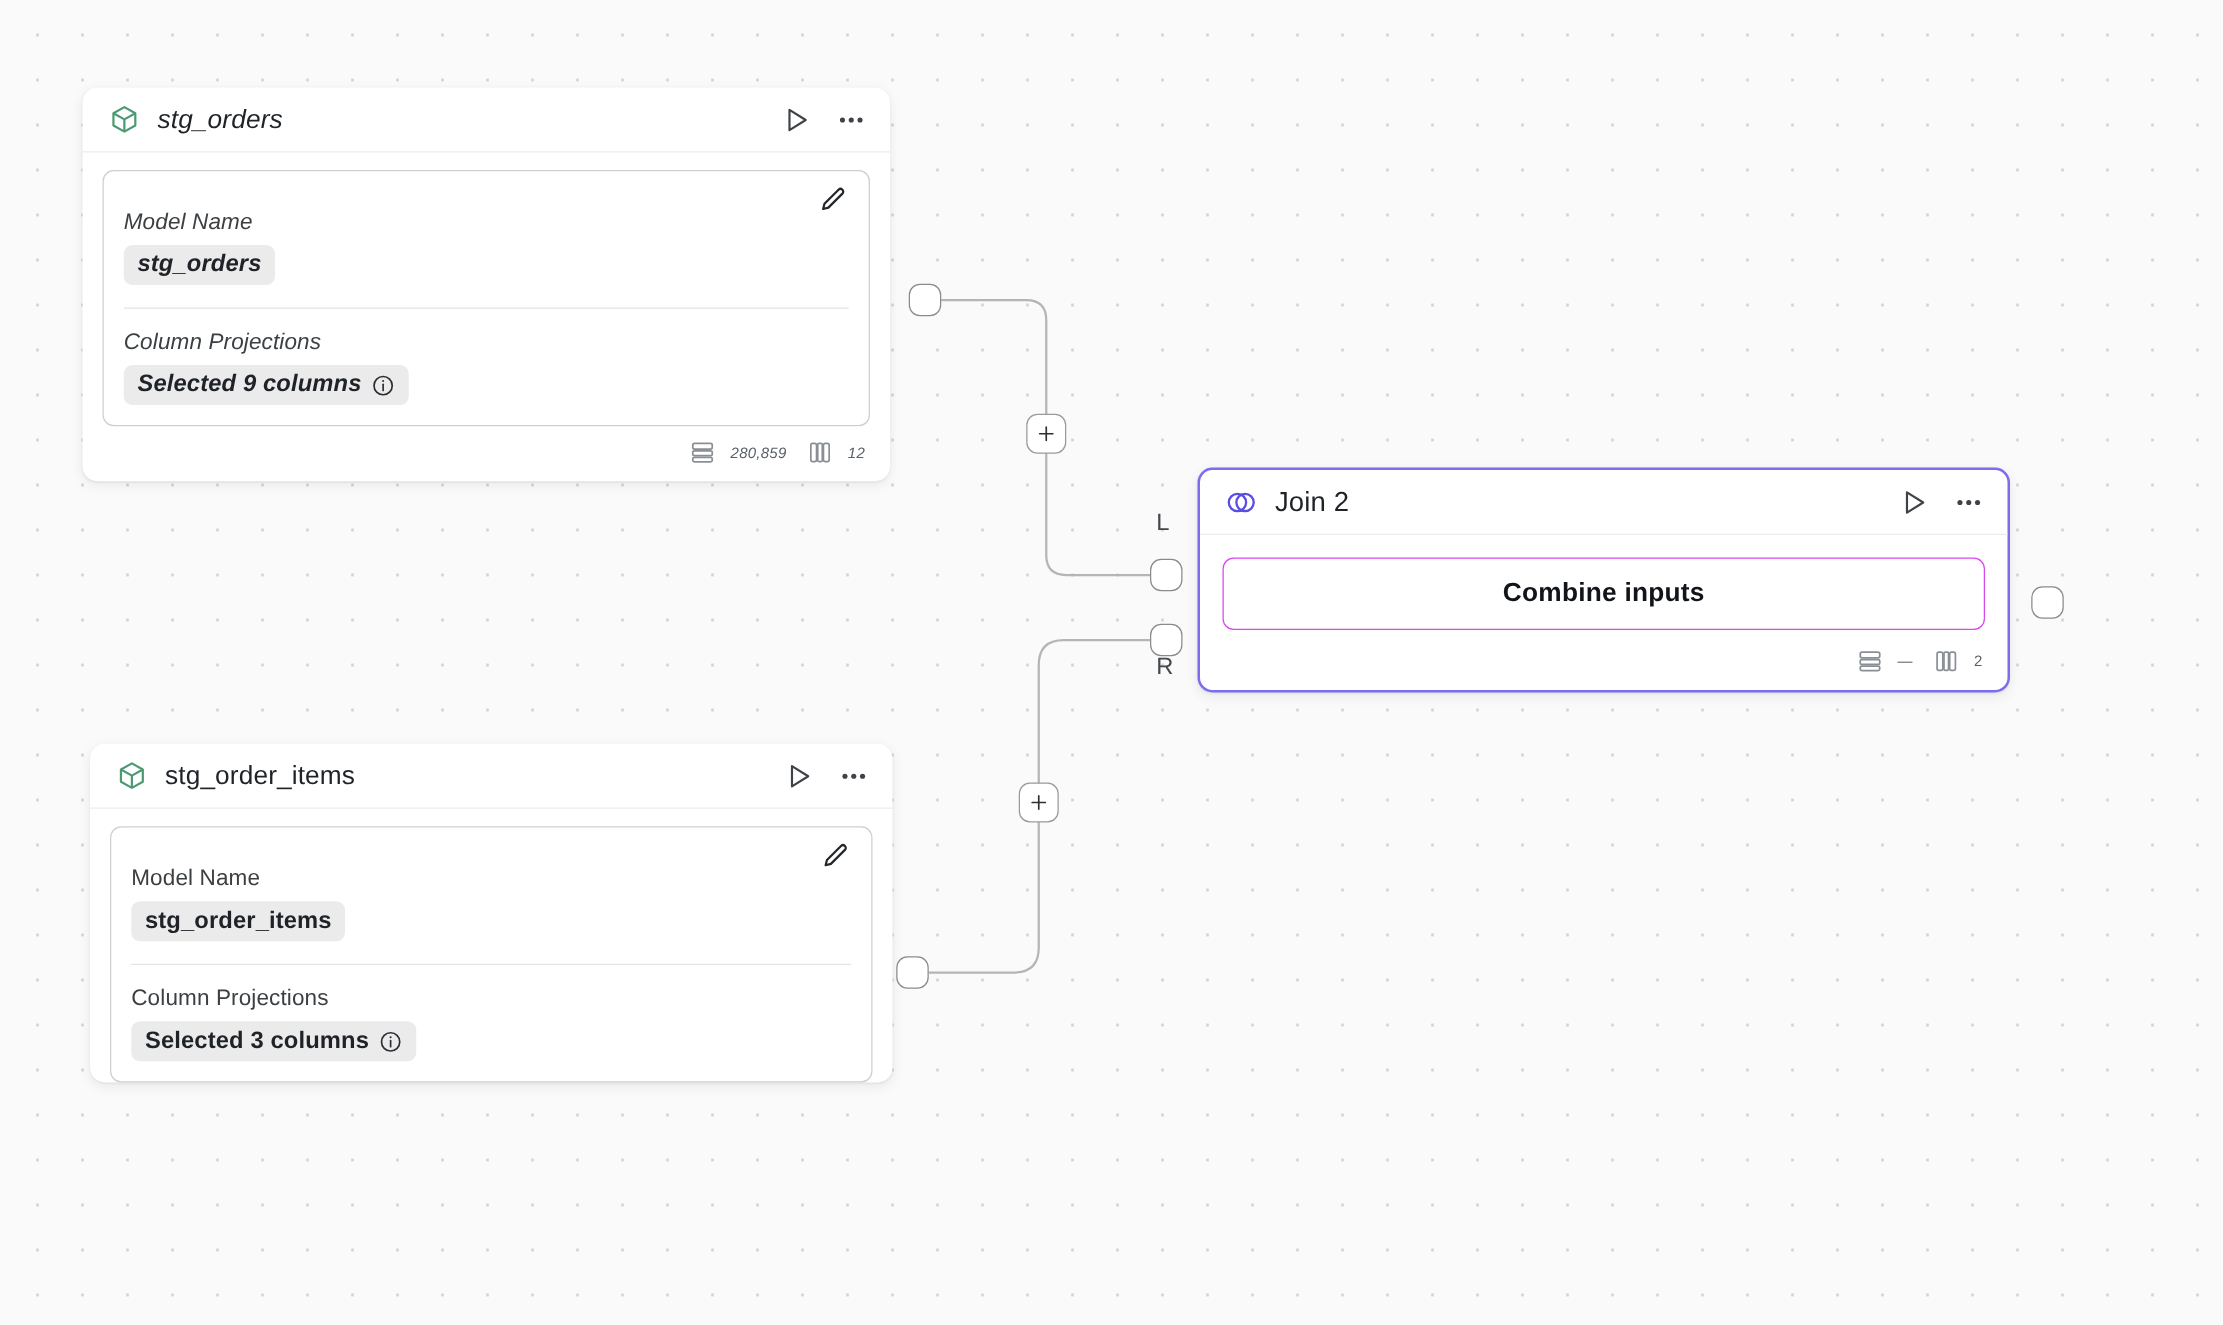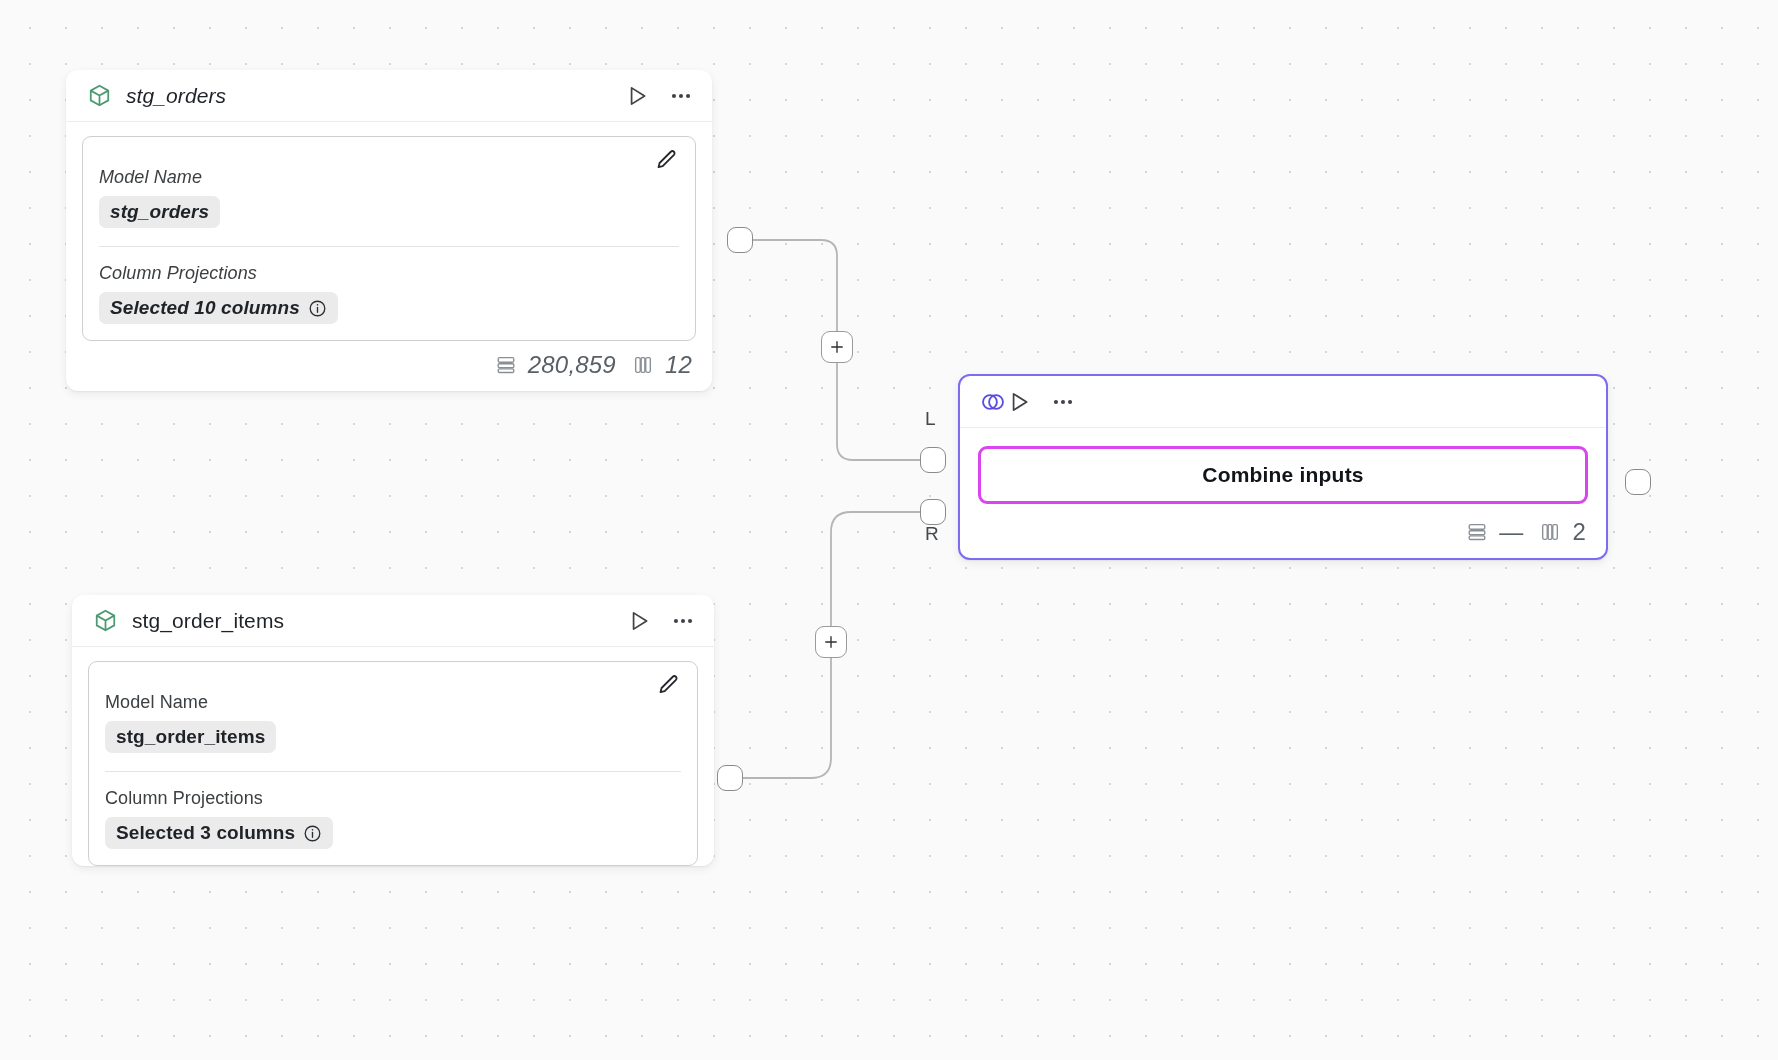--- a/index.html
+++ b/index.html
@@ -115,36 +115,36 @@
 
   .panel-wrap { position: relative; }
 
   .node-footer {
     display: flex;
     align-items: center;
     justify-content: flex-end;
     gap: 16px;
     padding: 10px 20px 12px 0;
     color: #6b6f76;
-    font-size: 24px;
+    font-size: 12px;
   }
 
   .stat { display: flex; align-items: center; gap: 11px; }
   .stat-val { color: #595f66; letter-spacing: .2px; }
 
   
   #node-join {
     border: 2px solid #7c6cf0;
     border-radius: 12px;
   }
   #node-join .node-header { border-bottom: 1px solid #ececec; }
   #node-join .node-title { font-size: 22px; }
 
   .combine-box {
-    border: 3px solid #d946ef;
+    border: 1px solid #d946ef;
     border-radius: 9px;
     height: 58px;
     display: flex;
     align-items: center;
     justify-content: center;
     font-size: 21px;
     font-weight: 700;
     color: #111418;
     letter-spacing: .2px;
   }
@@ -233,21 +233,21 @@
         <div class="panel">
           <div class="field-label">Model Name</div>
           <span class="chip">
             <span>stg_orders</span>
           </span>
 
           <div class="panel-rule"></div>
 
           <div class="field-label">Column Projections</div>
           <span class="chip">
-            <span>Selected 10 columns</span>
+            <span>Selected 9 columns</span>
             <span style="display:flex;">
               <svg width="19" height="19" viewBox="0 0 24 24" fill="none" stroke="#2b2f34" stroke-width="1.7">
                 <circle cx="12" cy="12" r="9.2"></circle>
                 <path d="M12 10.6v6.2" stroke-linecap="round"></path>
                 <circle cx="12" cy="7.4" r="1.05" fill="#2b2f34" stroke="none"></circle>
               </svg>
             </span>
           </span>
         </div>
         <button class="icon-btn panel-edit">
@@ -342,20 +342,21 @@
 
   <div class="node" id="node-join" style="left:958px; top:374px; width:650px;">
 
     <div class="node-header">
       <span class="node-type-icon">
         <svg width="26" height="26" viewBox="0 0 24 24" fill="none" stroke="#5b4de0" stroke-width="1.7">
           <circle cx="9.2" cy="12" r="6.4"></circle>
           <circle cx="14.8" cy="12" r="6.4"></circle>
         </svg>
       </span>
+      <span class="node-title">Join 2</span>
       <span class="hdr-actions">
         <button class="icon-btn">
           <svg width="26" height="26" viewBox="0 0 24 24" fill="none" stroke="#3f4348" stroke-width="1.6" stroke-linejoin="round">
             <path d="M7 4.5 19 12 7 19.5z"></path>
           </svg>
         </button>
         <button class="icon-btn">
           <svg width="26" height="26" viewBox="0 0 24 24" fill="#3f4348">
             <circle cx="5.5" cy="12" r="1.9"></circle>
               <circle cx="12" cy="12" r="1.9"></circle>

